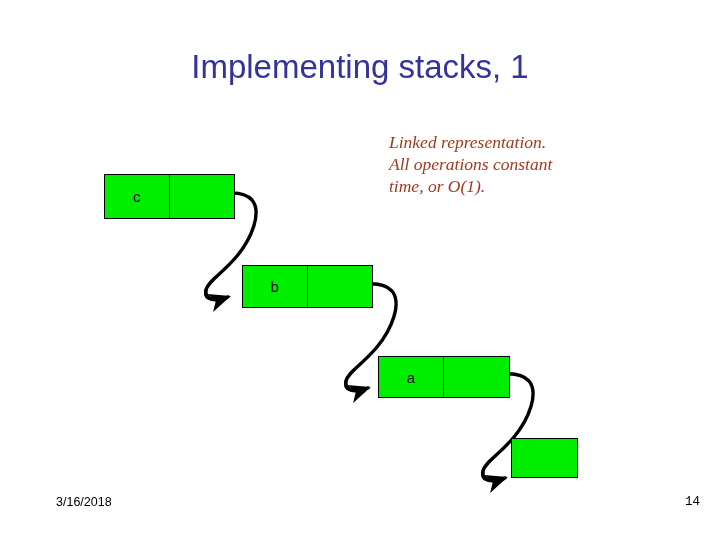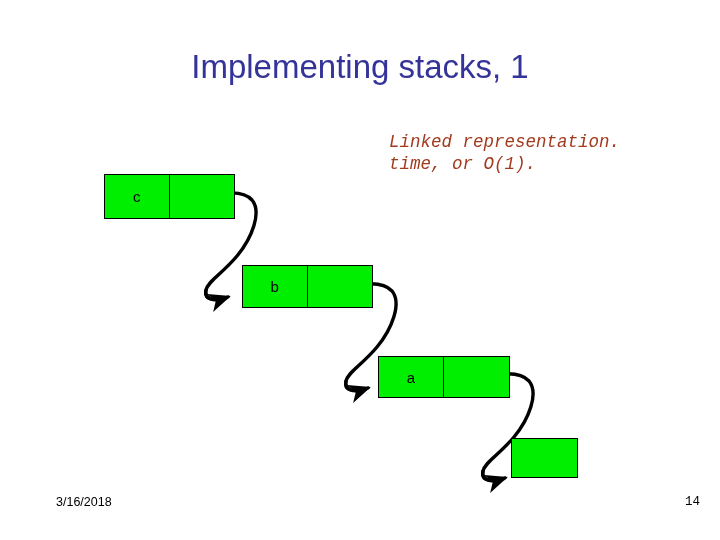--- a/index.html
+++ b/index.html
@@ -31,21 +31,21 @@
     font-weight: normal;
     color: #333399;
     letter-spacing: 0px;
     white-space: nowrap;
   }
   #callout {
     position: absolute;
     left: 389px;
     top: 131px;
     width: 290px;
-    font-family: Liberation Mono, monospace;
+    font-family: Liberation Serif, serif;
     font-style: italic;
     font-size: 17.5px;
     line-height: 22px;
     color: #a23a1e;
   }
   #callout div {
     white-space: nowrap;
   }
   #arrow-layer {
     position: absolute;
@@ -101,20 +101,21 @@
 </style>
 </head>
 <body>
 
 <div id="slide">
 
   <div id="slide-title">Implementing stacks, 1</div>
 
   <div id="callout">
     <div>Linked representation.</div>
+    <div>All operations constant</div>
     <div>time, or O(1).</div>
   </div>
 
   <svg id="arrow-layer" viewBox="0 0 720 540">
     <defs>
       <marker id="ah" viewBox="0 0 12 12" refX="9.5" refY="6" markerWidth="7" markerHeight="7" orient="auto-start-reverse">
         <path d="M 0 1.2 L 11 6 L 0 10.8 L 3 6 Z" fill="#000000"></path>
       </marker>
     </defs>
 

